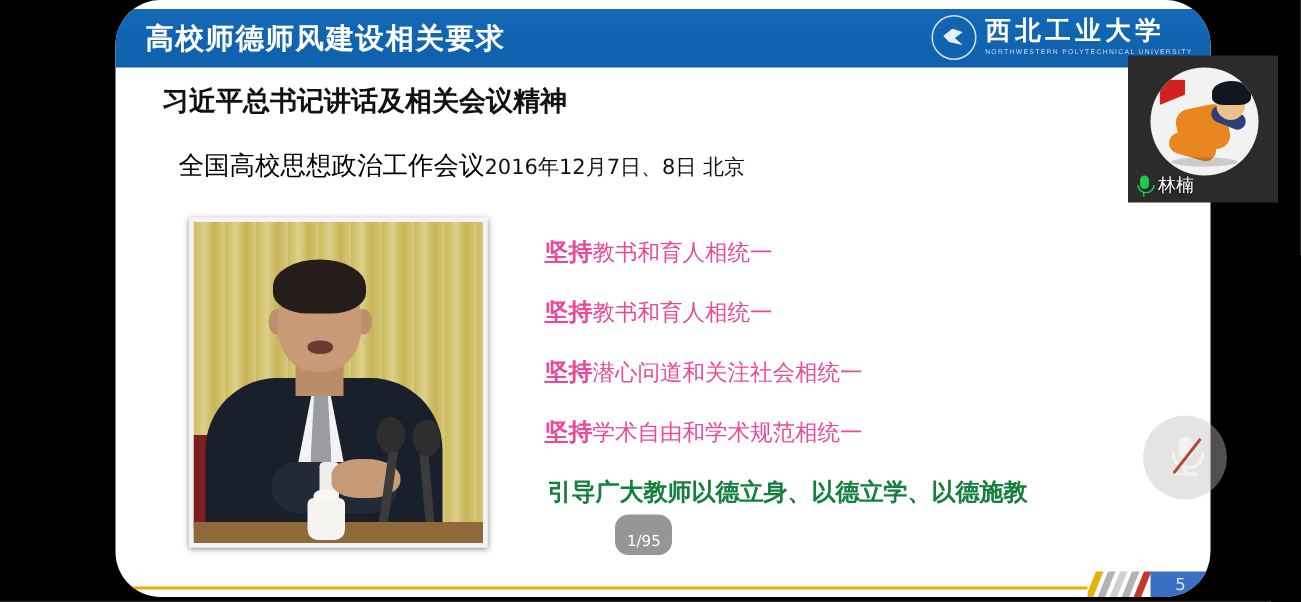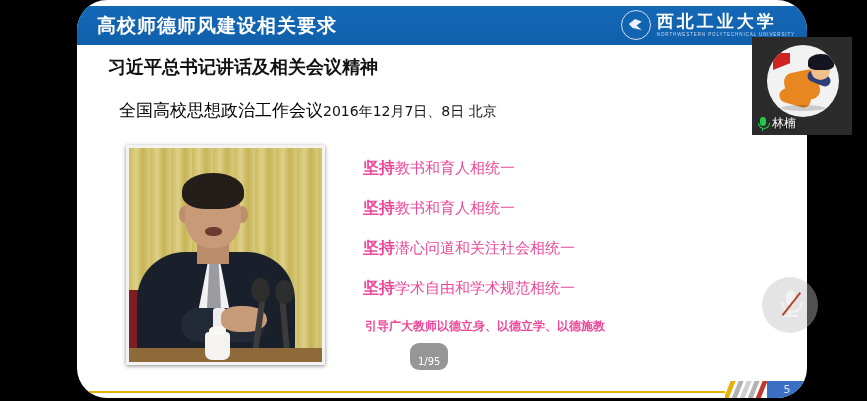--- a/index.html
+++ b/index.html
@@ -295,23 +295,23 @@
     white-space: nowrap;
   }
   .bullet .kw {
     font-weight: bold;
     font-size: 16px;
   }
   #red-line {
     position: absolute;
     left: 288px;
     top: 318px;
-    font-size: 12px;
+    font-size: 16px;
     font-weight: bold;
-    color: #ec4899;
+    color: #15803d;
     white-space: nowrap;
   }
 
   
   #page-pill {
     position: absolute;
     left: 333px;
     top: 343px;
     background: rgba(120,120,120,0.78);
     color: #ffffff;

